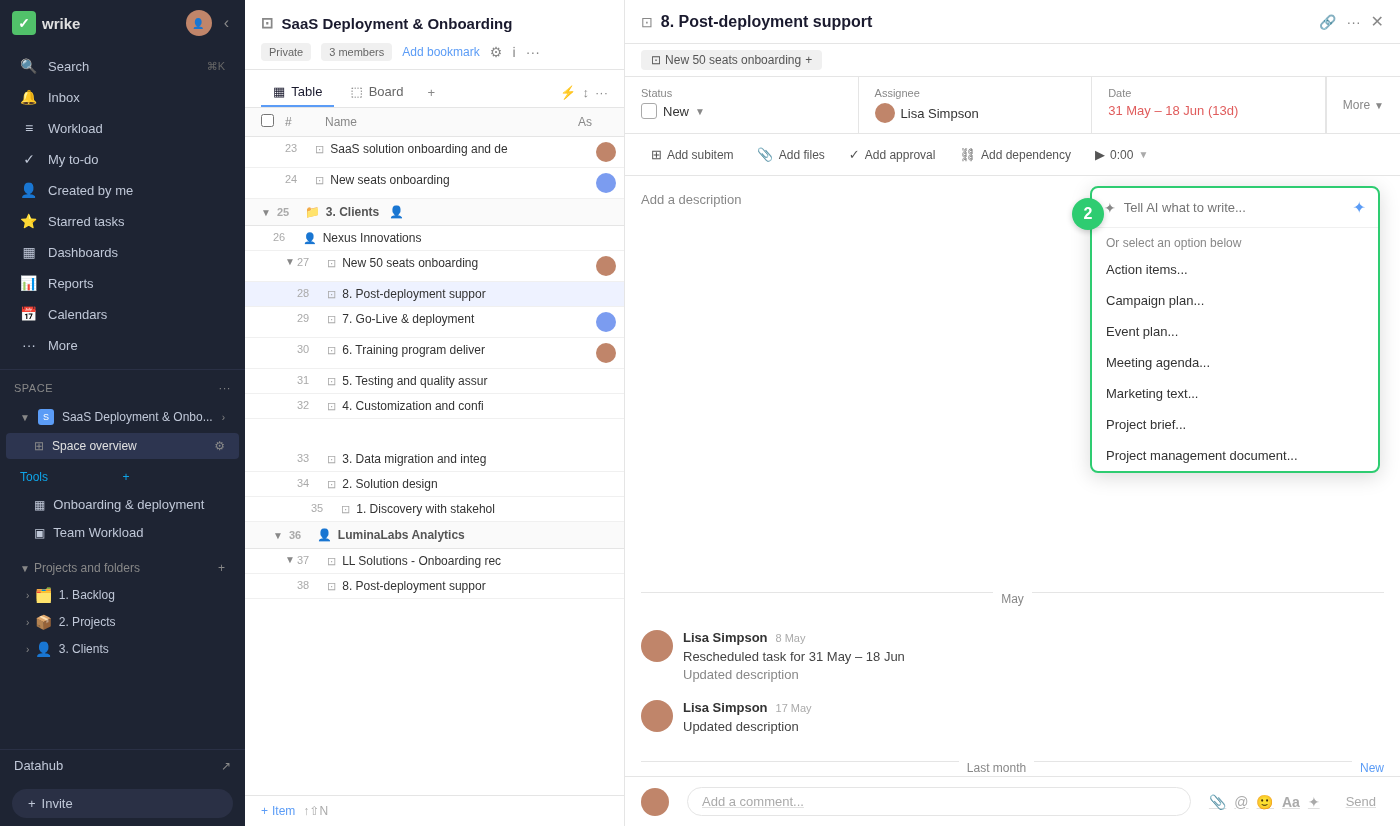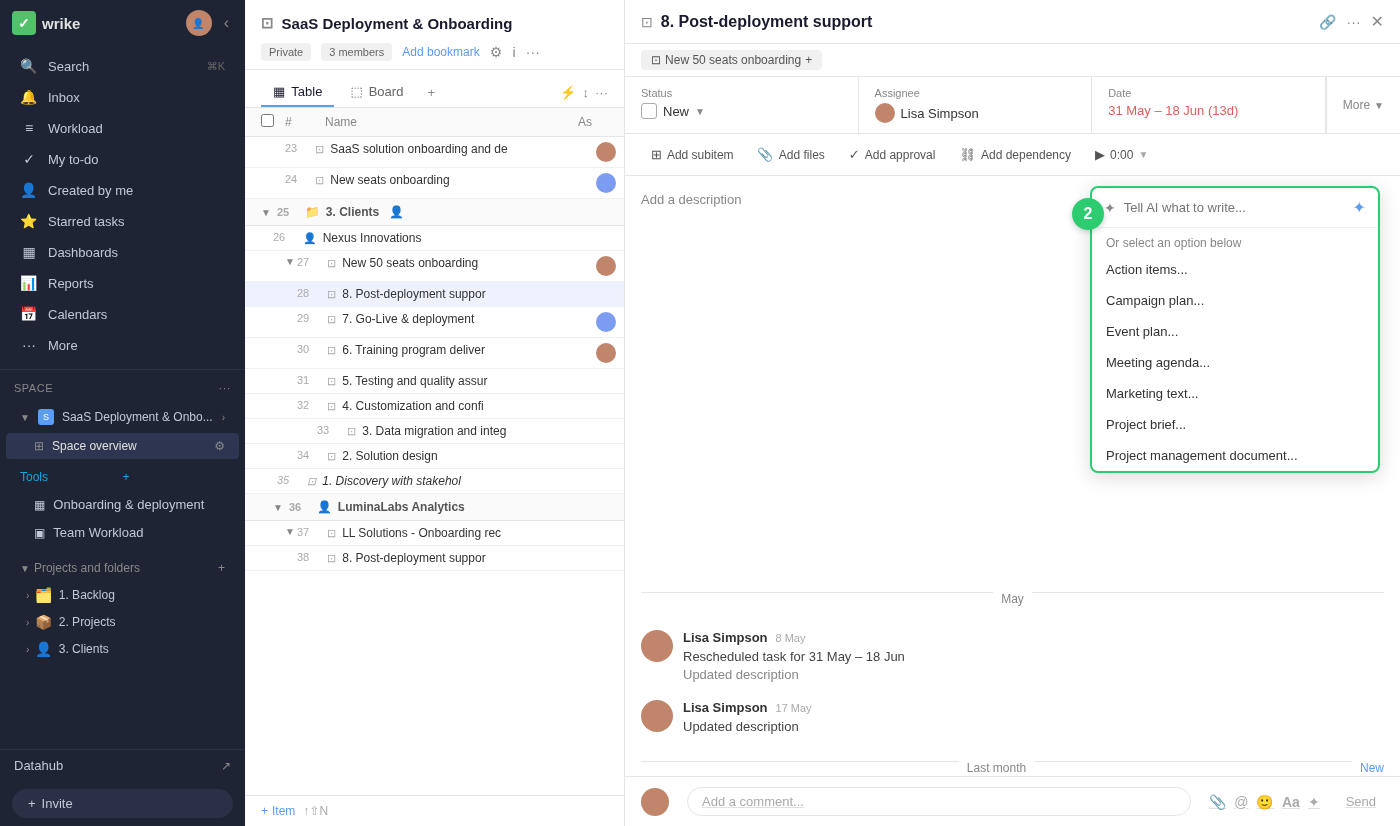--- a/index.html
+++ b/index.html
@@ -385,37 +385,37 @@
     </div>
 
     <div class="task-row" style="padding-left:52px;">
       <div class="task-num">32</div>
       <div class="task-name">
         <span class="task-icon">⊡</span>
         4. Customization and confi
       </div>
     </div>
 
-    <div class="task-row" style="padding-left:72px;">
+    <div class="task-row" style="padding-left:52px;margin-top:28px;">
       <div class="task-num">33</div>
       <div class="task-name">
         <span class="task-icon">⊡</span>
         3. Data migration and integ
       </div>
     </div>
 
     <div class="task-row" style="padding-left:52px;">
       <div class="task-num">34</div>
       <div class="task-name">
         <span class="task-icon">⊡</span>
         2. Solution design
       </div>
     </div>
 
-    <div class="task-row" style="padding-left:32px;font-style:italic;">
+    <div class="task-row" style="padding-left:66px;">
       <div class="task-num">35</div>
       <div class="task-name">
         <span class="task-icon">⊡</span>
         1. Discovery with stakehol
       </div>
     </div>
 
     <div class="section-row" style="padding-left:28px;">
       <span style="color:#888; font-size:10px;">▼</span>
       <span style="color:#aaa; font-size:11px; width:22px;">36</span>

